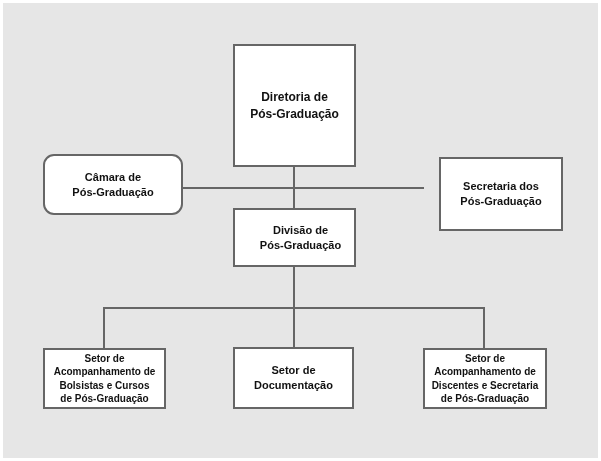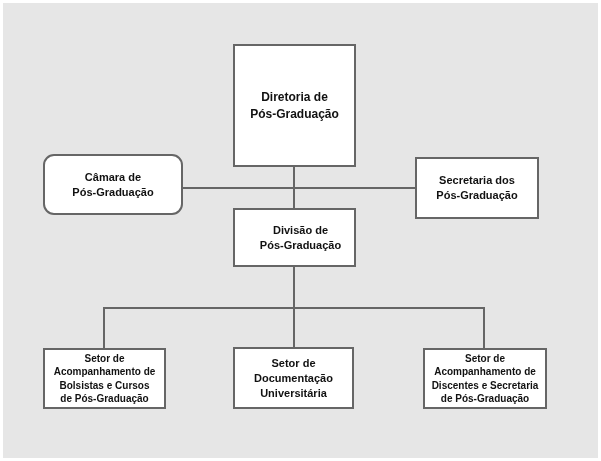--- a/index.html
+++ b/index.html
@@ -42,21 +42,21 @@
     display: flex;
     flex-direction: column;
     justify-content: center;
     align-items: center;
     z-index: 2;
   }
   .node div { width: 100%; }
 
   .n-dpg        { left: 230px; top: 41px;  width: 123px; height: 123px; font-size: 12px; line-height: 17px; }
   .n-camara     { left: 40px;  top: 151px; width: 140px; height: 61px; border-radius: 11px; }
-  .n-secretaria { left: 412px; top: 154px; width: 124px; height: 62px; }
+  .n-secretaria { left: 436px; top: 154px; width: 124px; height: 74px; }
   .n-divisao    { left: 230px; top: 205px; width: 123px; height: 59px; padding-left: 12px; }
   .n-setor-prog { left: 40px;  top: 345px; width: 123px; height: 61px; font-size: 10px; line-height: 13.5px; }
   .n-setor-doc  { left: 230px; top: 344px; width: 121px; height: 62px; line-height: 15px; }
   .n-setor-disc { left: 420px; top: 345px; width: 124px; height: 61px; font-size: 10px; line-height: 13.5px; }
 
   .line {
     position: absolute;
     background: var(--connector);
     z-index: 1;
   }
@@ -105,21 +105,20 @@
     <div class="node n-setor-prog">
       <div>Setor de</div>
       <div>Acompanhamento de</div>
       <div>Bolsistas e Cursos</div>
       <div>de Pós-Graduação</div>
     </div>
 
     <div class="node n-setor-doc">
       <div>Setor de</div>
       <div>Documentação</div>
-      <div>Universitária</div>
     </div>
 
     <div class="node n-setor-disc">
       <div>Setor de</div>
       <div>Acompanhamento de</div>
       <div>Discentes e Secretaria</div>
       <div>de Pós-Graduação</div>
     </div>
 
   </div>

